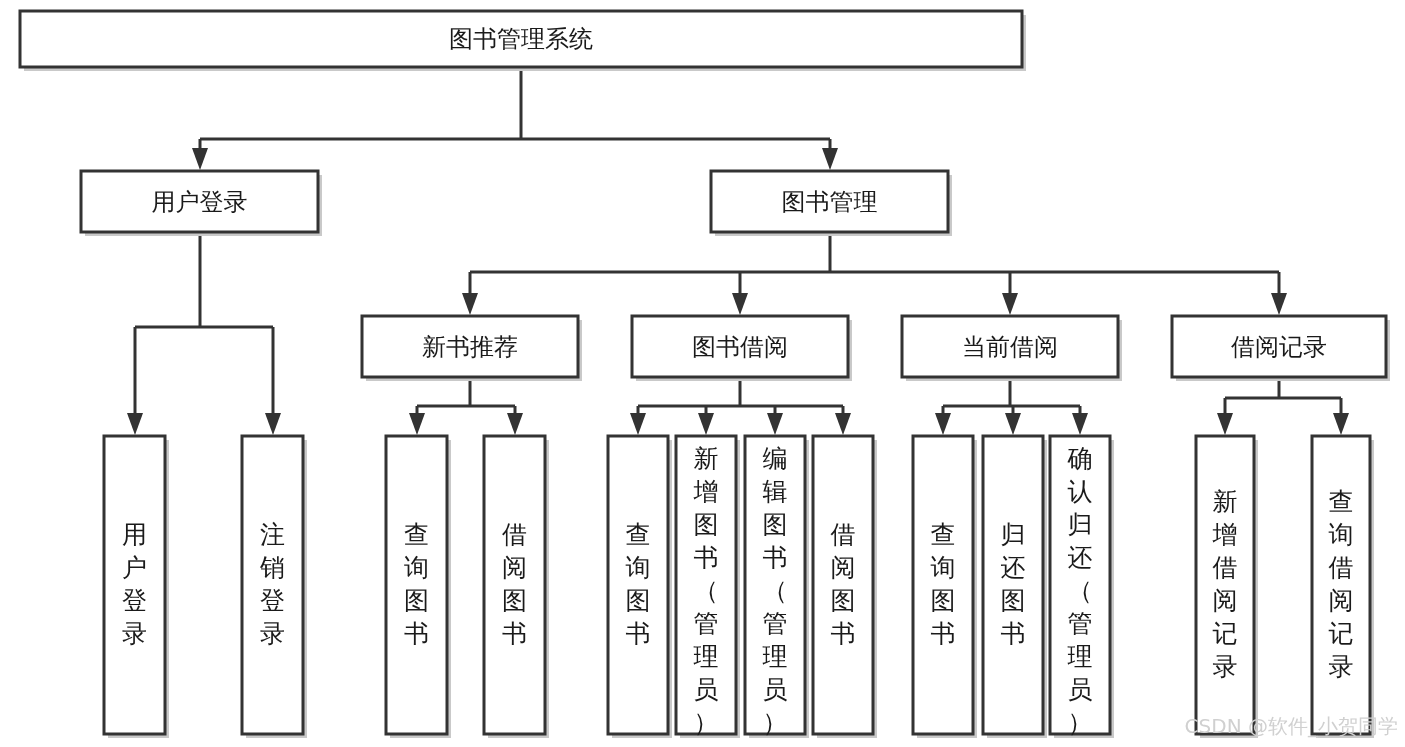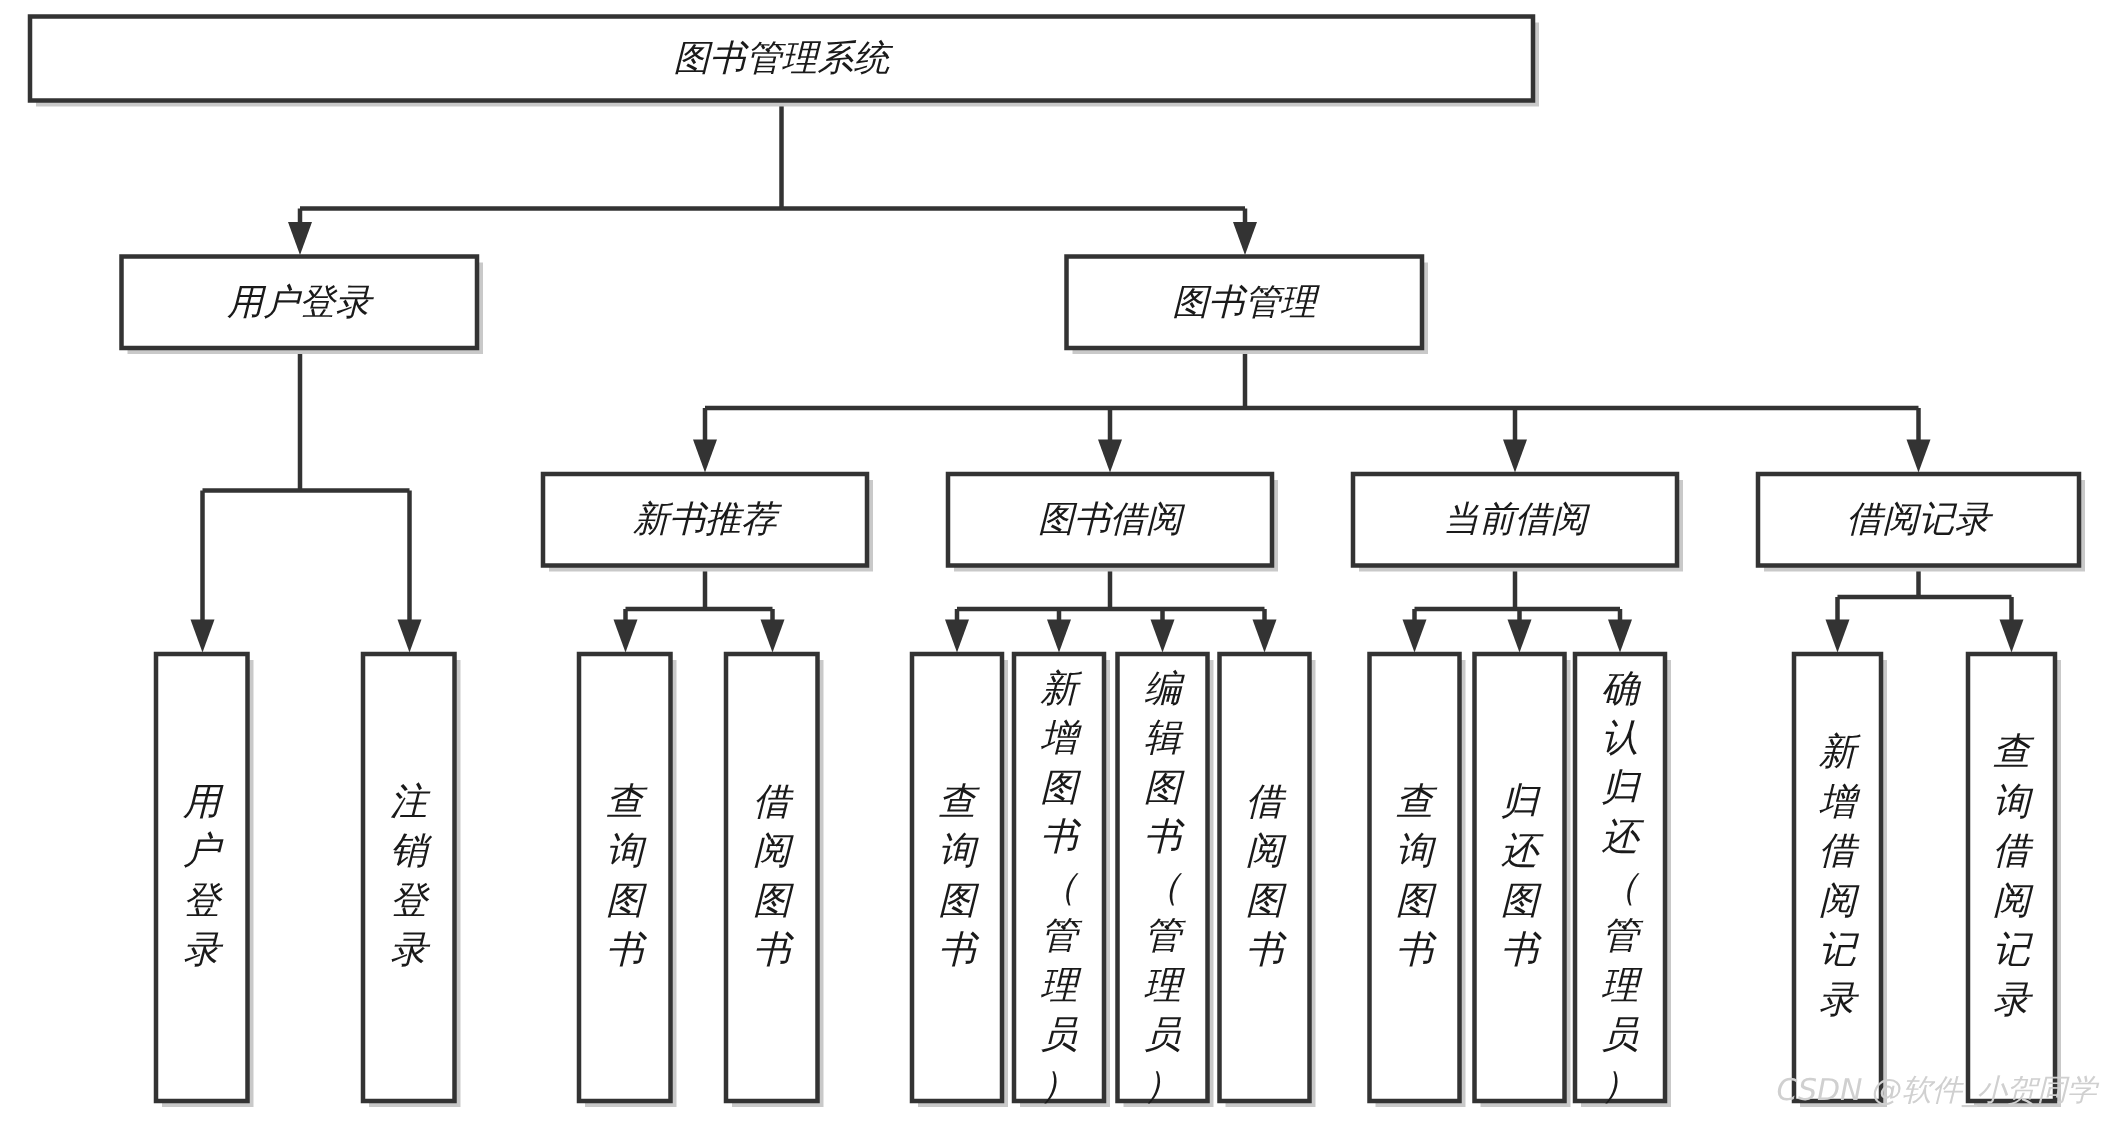--- a/index.html
+++ b/index.html
@@ -3,21 +3,21 @@
 <meta charset="utf-8">
 <title>图书管理系统 功能结构图</title>
 <style>
   html,body{margin:0;padding:0;background:#ffffff;}
   body{
     width:1405px;height:747px;
     font-family:"DejaVu Sans","Liberation Sans",sans-serif;
     overflow:hidden;
     position:relative;
   }
-  #diagram-root{position:absolute;left:0;top:0;width:1405px;height:747px;font-style:italic;}
+  #diagram-root{position:absolute;left:0;top:0;width:1405px;height:747px;}
   svg#flow{display:block;width:1405px;height:747px;}
 
   .node-box{
     fill:#ffffff;
     stroke:#333333;
     stroke-width:3;
   }
   .node-shadow{
     fill:#c9c9c9;
     stroke:none;

